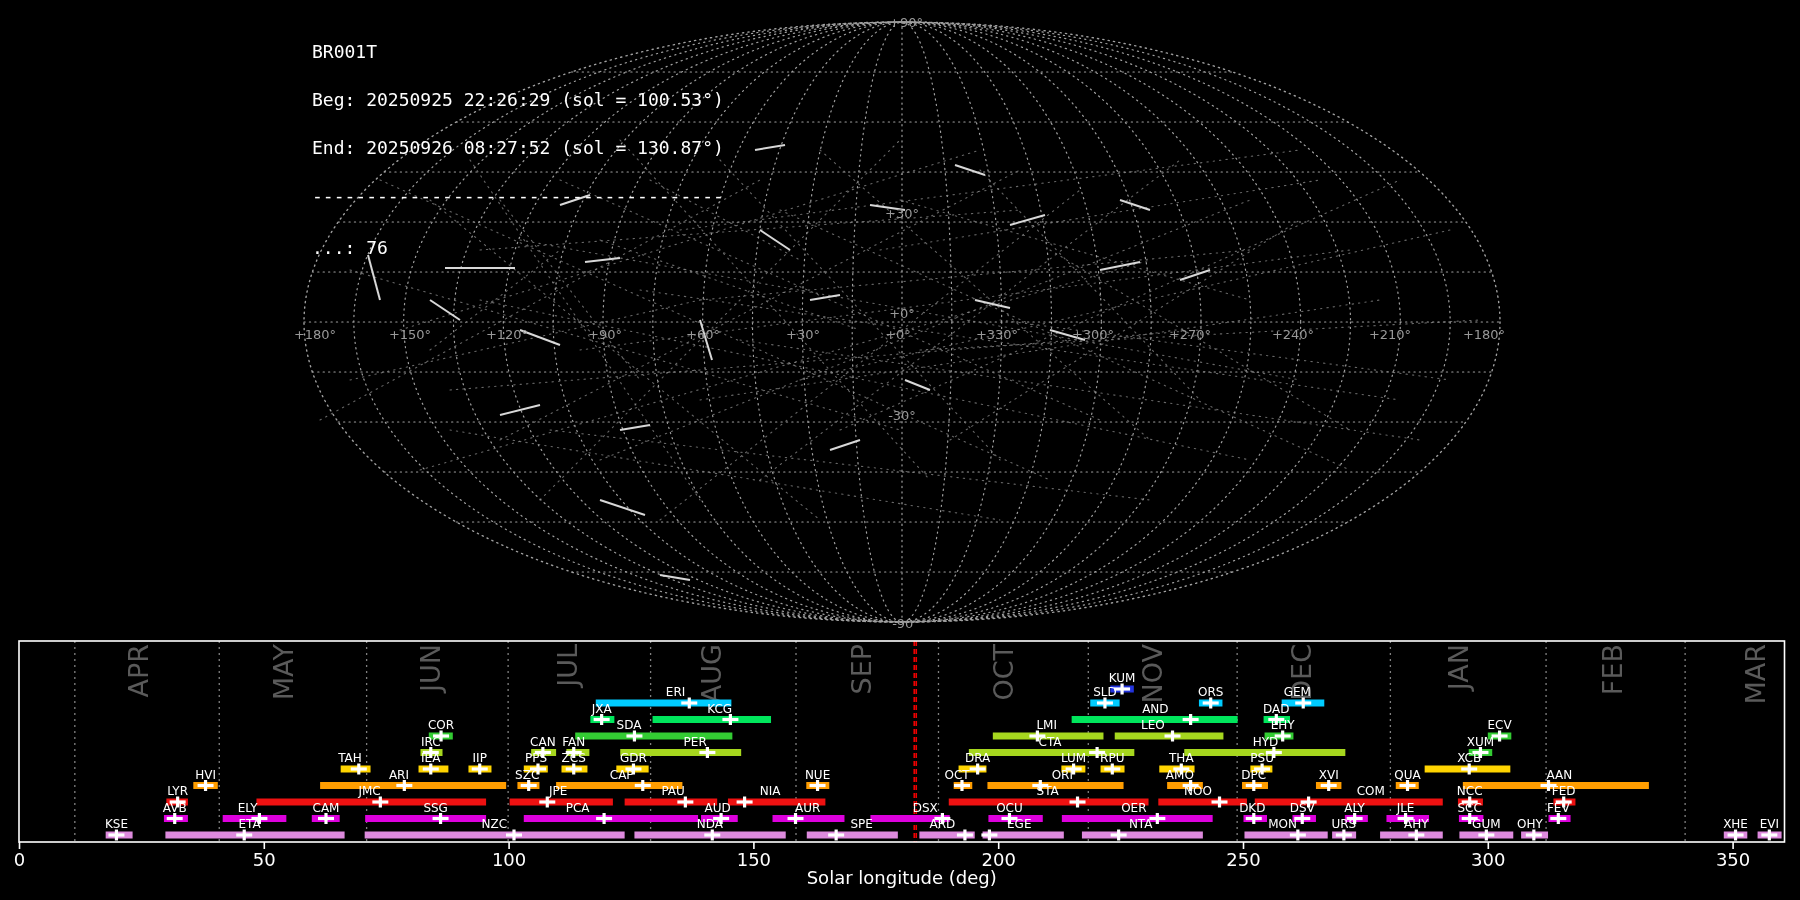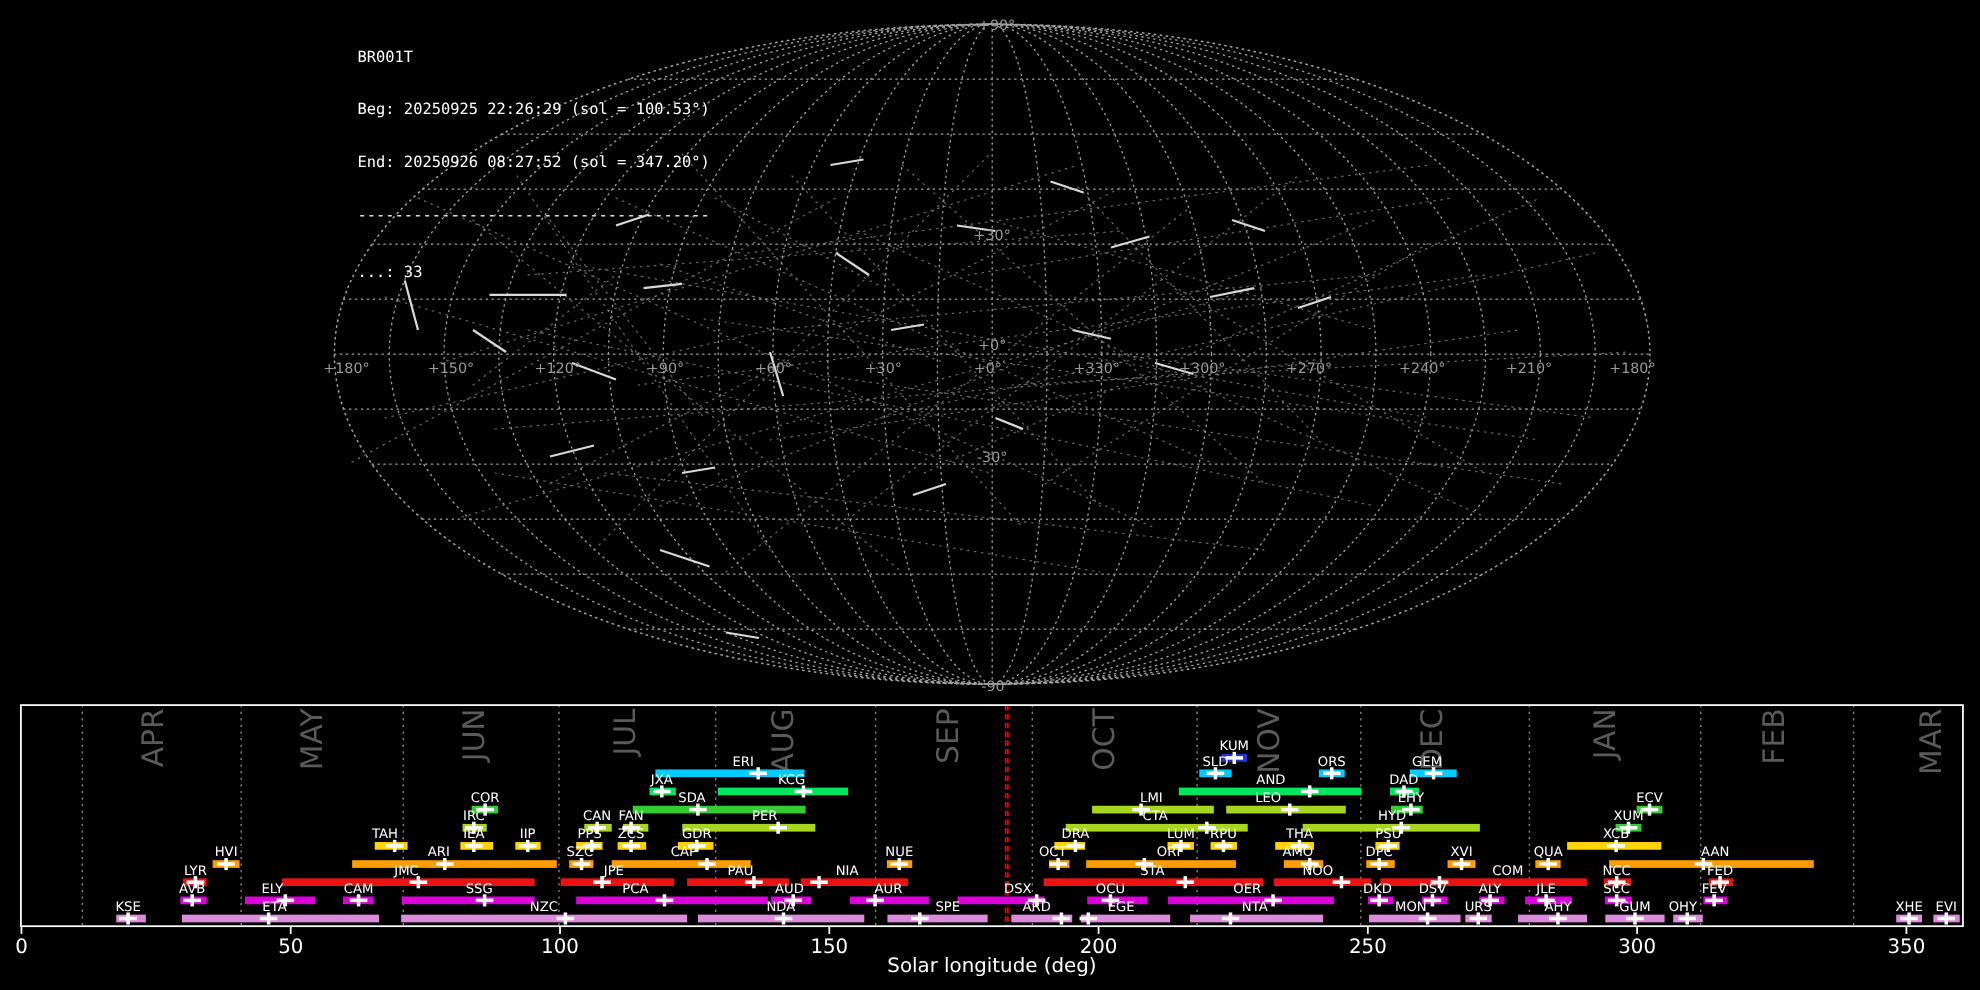--- a/index.html
+++ b/index.html
@@ -1,32 +1,32 @@
 <!DOCTYPE html>
 <html><head>
 <meta charset="utf-8">
 <style>
   html,body{margin:0;padding:0;background:#000;}
   #stage{position:relative;width:1800px;height:900px;background:#000;overflow:hidden;
          font-family:"DejaVu Sans", "Liberation Sans", sans-serif;}
-  #header{position:absolute;left:325px;top:12px;color:#fff;
+  #header{position:absolute;left:312px;top:12px;color:#fff;
           font-family:"DejaVu Sans Mono","Liberation Mono",monospace;
-          font-size:14px;line-height:16px;white-space:pre;}
+          font-size:18px;line-height:16px;white-space:pre;}
   svg text{font-family:"DejaVu Sans","Liberation Sans",sans-serif;}
 </style>
 </head>
 <body>
 
 <div id="stage">
   <div id="header">
     <div>BR001T</div>
     <div>Beg: 20250925 22:26:29 (sol = 100.53°)</div>
-    <div>End: 20250926 08:27:52 (sol = 347.20°)</div>
+    <div>End: 20250926 08:27:52 (sol = 130.87°)</div>
     <div>--------------------------------------</div>
-    <div style="margin-top:4px;">...: 33</div>
+    <div style="margin-top:4px;">...: 76</div>
   </div>
   <svg id="plot" width="1800" height="900" viewBox="0 0 1800 900">
       <ellipse cx="902" cy="322" rx="598" ry="300" fill="none" stroke="#a0a0a0" stroke-width="1.4" stroke-dasharray="1.2 4.2" stroke-linecap="round"></ellipse>
       <ellipse cx="902" cy="322" rx="49.833333333333336" ry="300" fill="none" stroke="#a0a0a0" stroke-width="1.2" stroke-dasharray="1.2 4.2" stroke-linecap="round"></ellipse>
       <ellipse cx="902" cy="322" rx="99.66666666666667" ry="300" fill="none" stroke="#a0a0a0" stroke-width="1.2" stroke-dasharray="1.2 4.2" stroke-linecap="round"></ellipse>
       <ellipse cx="902" cy="322" rx="149.5" ry="300" fill="none" stroke="#a0a0a0" stroke-width="1.2" stroke-dasharray="1.2 4.2" stroke-linecap="round"></ellipse>
       <ellipse cx="902" cy="322" rx="199.33333333333334" ry="300" fill="none" stroke="#a0a0a0" stroke-width="1.2" stroke-dasharray="1.2 4.2" stroke-linecap="round"></ellipse>
       <ellipse cx="902" cy="322" rx="249.16666666666666" ry="300" fill="none" stroke="#a0a0a0" stroke-width="1.2" stroke-dasharray="1.2 4.2" stroke-linecap="round"></ellipse>
       <ellipse cx="902" cy="322" rx="299" ry="300" fill="none" stroke="#a0a0a0" stroke-width="1.2" stroke-dasharray="1.2 4.2" stroke-linecap="round"></ellipse>
       <ellipse cx="902" cy="322" rx="348.8333333333333" ry="300" fill="none" stroke="#a0a0a0" stroke-width="1.2" stroke-dasharray="1.2 4.2" stroke-linecap="round"></ellipse>

